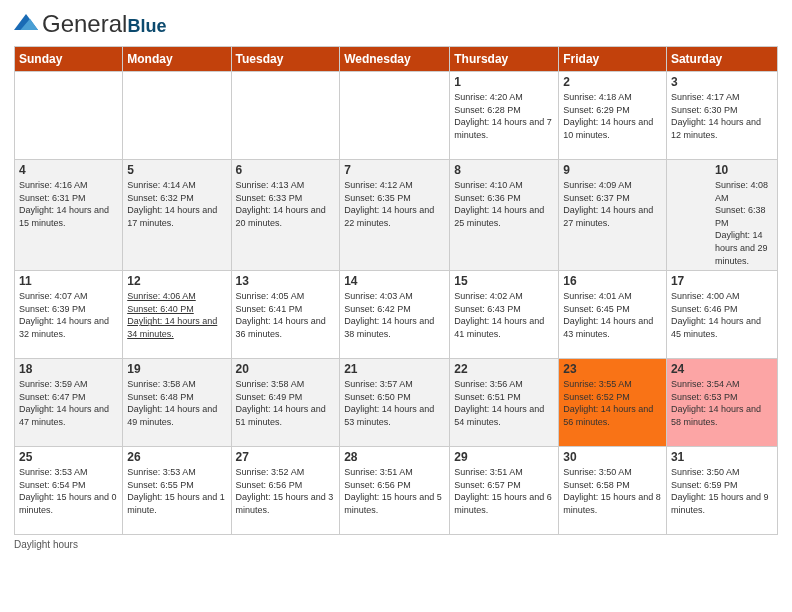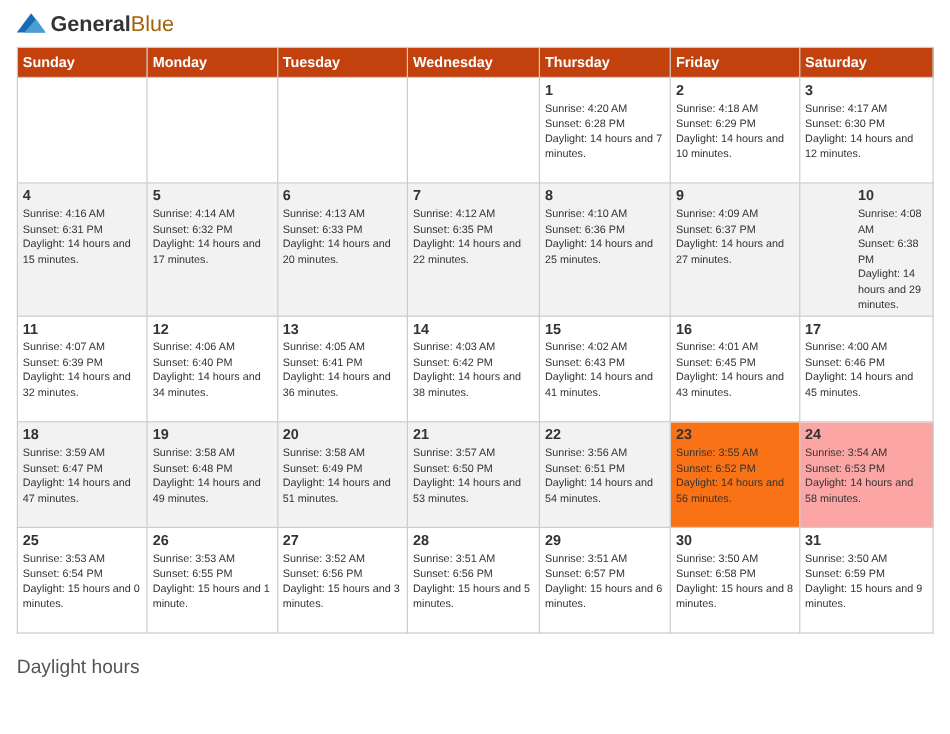--- a/index.html
+++ b/index.html
@@ -82,37 +82,37 @@
     }
     .day-info {
       font-size: 9px;
       line-height: 1.4;
       color: #333;
     }
     .empty-cell {
       background: #fff !important;
     }
     .footer-note {
-      margin-top: 20px;
-      font-size: 16px;
+      margin-top: 4px;
+      font-size: 10px;
       color: #555;
     }
   </style>
 </head>
 <body>
 
 <div class="page">
   <div class="header">
     <div class="logo">
       <svg class="logo-icon" viewBox="0 0 30 25" xmlns="http://www.w3.org/2000/svg">
         <polygon points="0,20 15,0 30,20" fill="#1a6bb5"></polygon>
         <polygon points="8,20 20,6 30,20" fill="#4a9fd4"></polygon>
       </svg>
       <div>
-        <span style="font-size:18px;font-weight:bold;color:#333;">General</span><span style="font-size:18px;font-weight:normal;color:#a16207;">Blue</span>
+        <span style="font-size:24px;font-weight:normal;color:#333;">General</span><span style="font-size:18px;font-weight:bold;color:#0c4a6e;">Blue</span>
       </div>
     </div>
   </div>
 
   <table class="calendar">
     <thead>
       <tr>
         <th>Sunday</th>
         <th>Monday</th>
         <th>Tuesday</th>
@@ -193,21 +193,21 @@
         </tr>
         <tr>
           <td>
             <span class="day-num">11</span>
             <div class="day-info" style="white-space: pre-line;">Sunrise: 4:07 AM
 Sunset: 6:39 PM
 Daylight: 14 hours and 32 minutes.</div>
           </td>
           <td>
             <span class="day-num">12</span>
-            <div class="day-info" style="white-space: pre-line;">Sunrise: 4:06 AM
+            <div class="day-info" style="white-space: pre-line; text-decoration: underline;">Sunrise: 4:06 AM
 Sunset: 6:40 PM
 Daylight: 14 hours and 34 minutes.</div>
           </td>
           <td>
             <span class="day-num">13</span>
             <div class="day-info" style="white-space: pre-line;">Sunrise: 4:05 AM
 Sunset: 6:41 PM
 Daylight: 14 hours and 36 minutes.</div>
           </td>
           <td>

